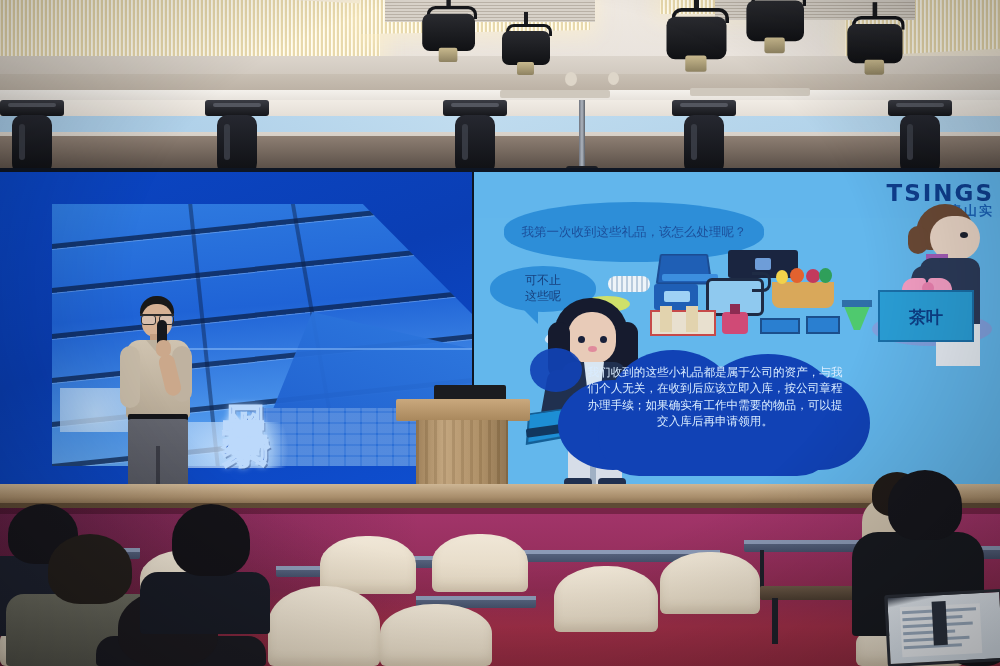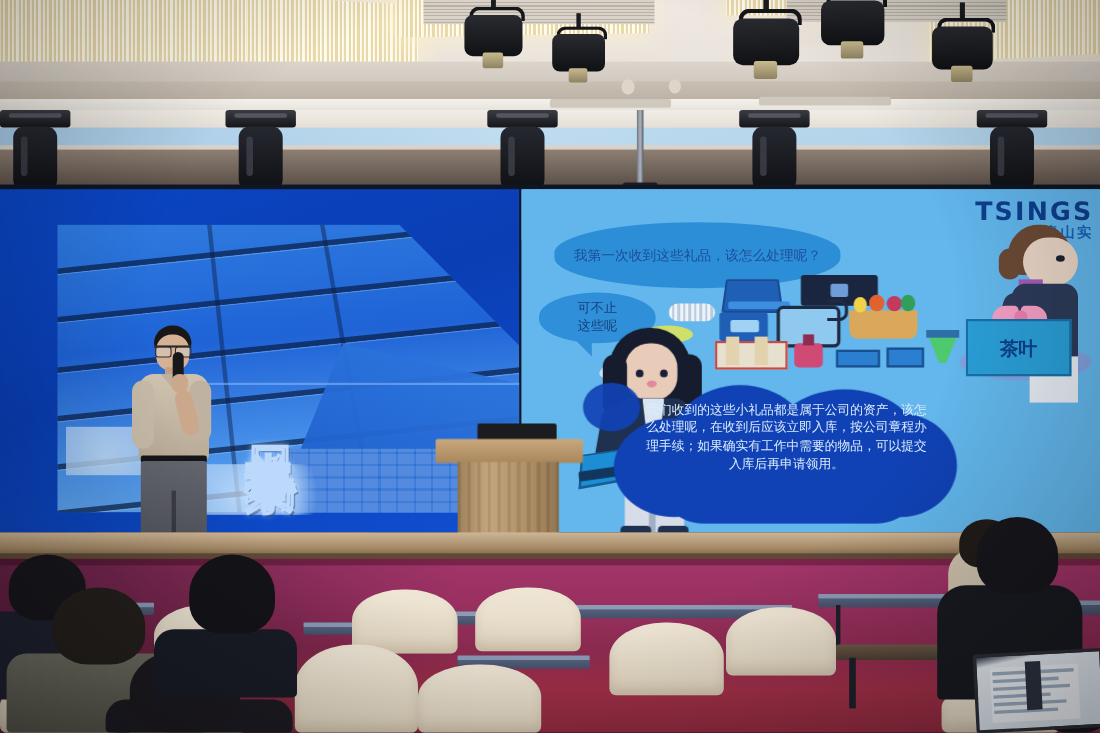--- a/index.html
+++ b/index.html
@@ -351,21 +351,21 @@
       <div class="abs" style="left:70px;top:180px;width:28px;height:9px;background:#20304f;border-radius:4px"></div>
     </div>
 
     <div class="abs" id="cloudbox">
       <div class="lobe" style="left:0;top:30px;width:110px;height:90px"></div>
       <div class="lobe" style="left:50px;top:0px;width:130px;height:112px"></div>
       <div class="lobe" style="left:140px;top:4px;width:140px;height:108px"></div>
       <div class="lobe" style="left:210px;top:26px;width:102px;height:94px"></div>
       <div class="lobe" style="left:40px;top:44px;width:240px;height:82px;border-radius:60px"></div>
       <div class="lobe" style="left:-28px;top:-2px;width:52px;height:44px;opacity:.92"></div>
-      <div class="txt">我们收到的这些小礼品都是属于公司的资产，该怎么处理呢，在收到后应该立即入库，按公司章程办理手续；如果确实有工作中需要的物品，可以提交入库后再申请领用。</div>
+      <div class="txt">我们收到的这些小礼品都是属于公司的资产，与我们个人无关，在收到后应该立即入库，按公司章程办理手续；如果确实有工作中需要的物品，可以提交入库后再申请领用。</div>
     </div>
 
     <div class="abs" id="ellipse-shadow"></div>
     <div class="abs" id="woman2">
       <div class="abs" style="left:10px;top:0;width:58px;height:46px;background:#6b4a36;border-radius:30px 30px 14px 14px"></div>
       <div class="abs" style="left:24px;top:12px;width:50px;height:44px;background:#e9d5c6;border-radius:22px"></div>
       <div class="abs" style="left:54px;top:28px;width:8px;height:6px;background:#1d2330;border-radius:50%"></div>
       <div class="abs" style="left:2px;top:22px;width:20px;height:28px;background:#6b4a36;border-radius:10px"></div>
       <div class="abs" style="left:20px;top:50px;width:22px;height:20px;background:#a25cb6"></div>
       <div class="abs" style="left:14px;top:54px;width:60px;height:72px;background:#2c3b5a;border-radius:12px 12px 3px 3px"></div>

